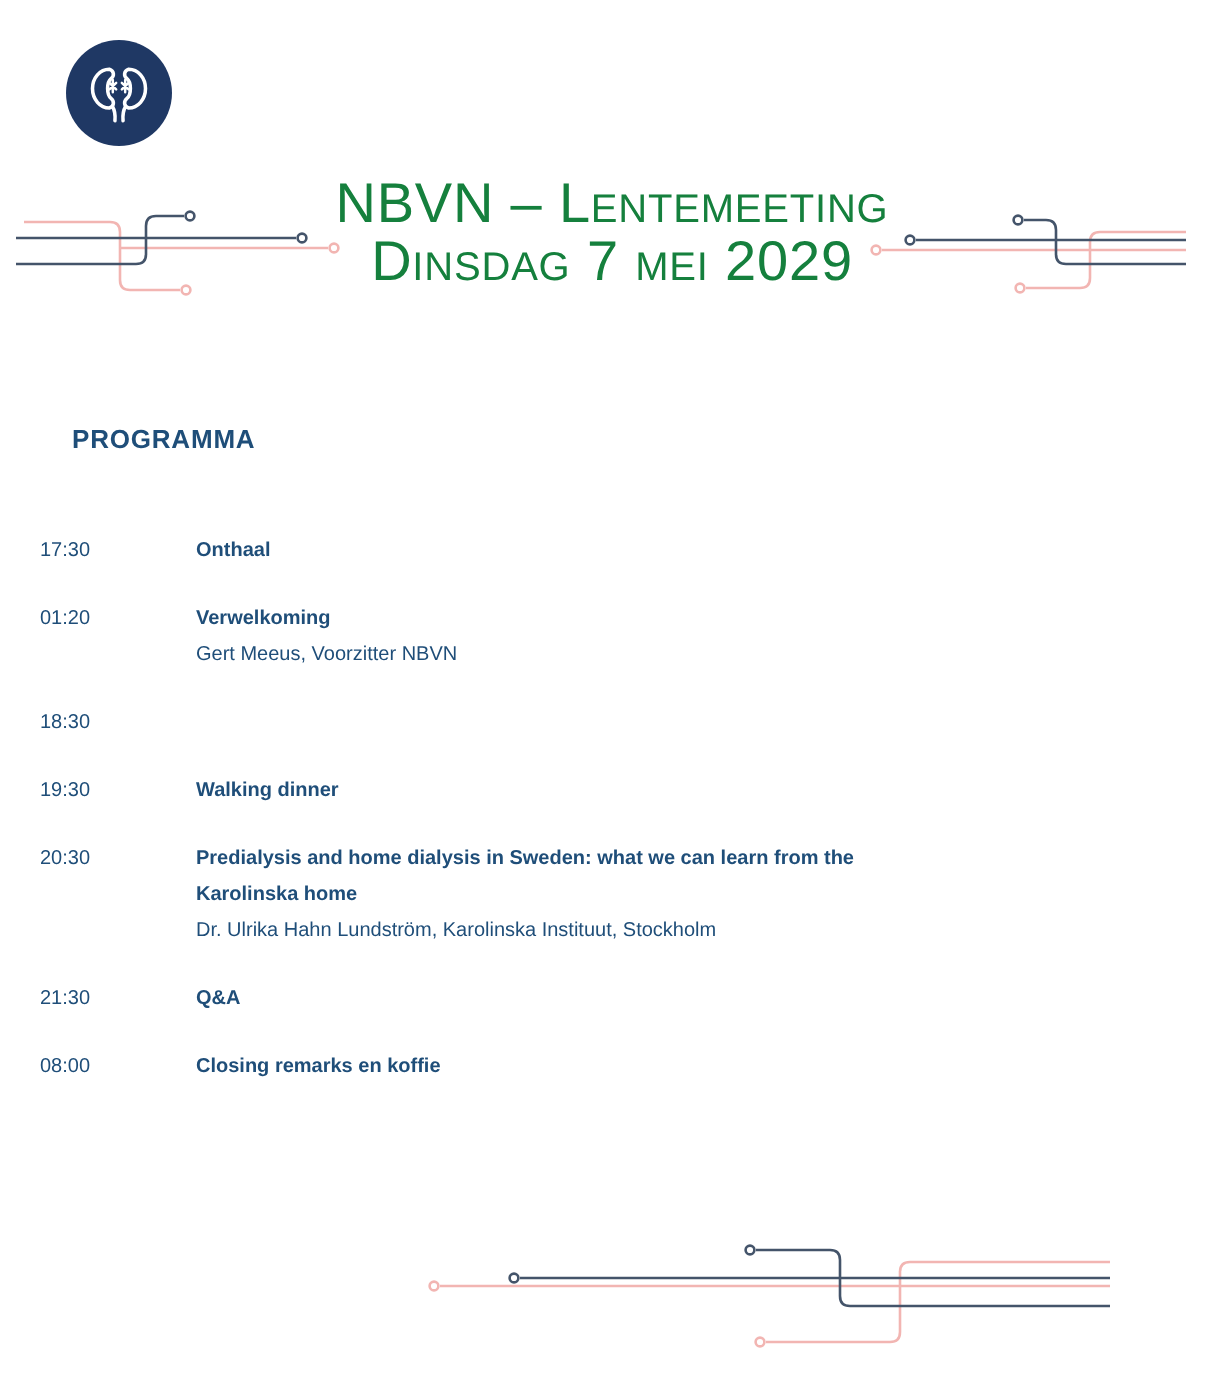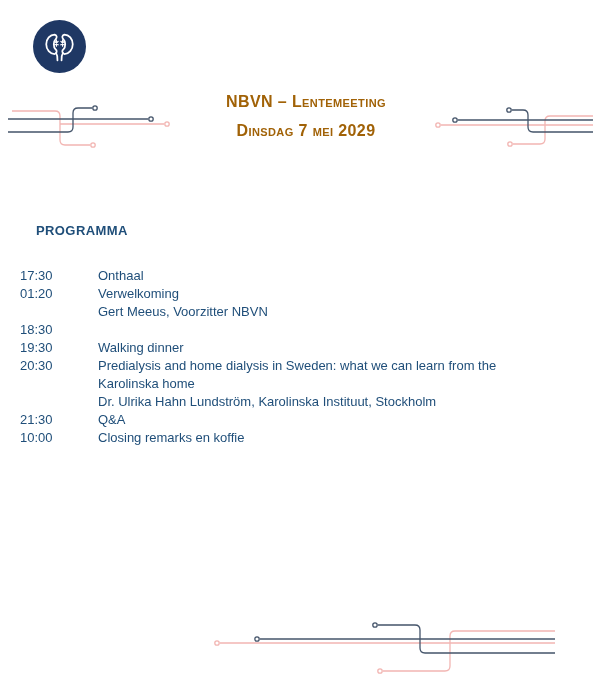--- a/index.html
+++ b/index.html
@@ -17,49 +17,50 @@
     width: 53px; height: 53px;
   }
   .decor { position: absolute; }
   .decor-left  { left: 0;   top: 98px; }
   .decor-right { left: 430px; top: 98px; }
   .decor-bottom{ left: 200px; top: 603px; }
   .title-block {
     position: absolute;
     top: 87px; left: 0; right: 0;
     text-align: center;
-    color: #a16207;
-    font-weight: bold;
+    color: #15803d;
+    font-weight: normal;
     font-variant: small-caps;
-    font-size: 16px;
+    font-size: 28px;
     line-height: 29px;
     letter-spacing: 0.4px;
   }
   .section-heading {
     position: absolute;
-    left: 20px; top: 223px;
+    left: 20px; top: 212px;
     font-size: 13px;
     font-weight: bold;
     letter-spacing: 0.4px;
     color: #1F4E79;
     padding-left: 16px;
   }
   .schedule {
     position: absolute;
     left: 20px; top: 267px;
     width: 578px;
     display: flex;
     flex-direction: column;
-    font-size: 13px;
+    gap: 16px;
+    font-size: 10px;
     line-height: 18px;
   }
   .row { display: flex; }
   .row .time { width: 78px; flex: none; }
   .row .content { width: 500px; }
-  .line.bold { font-weight: normal; }
+  .line.bold { font-weight: bold; }
 </style>
 </head>
 <body>
 
 <div class="logo">
   <svg width="53" height="53" viewBox="0 0 60 60">
     <circle cx="30" cy="30" r="30" fill="#1F3864"></circle>
     <g fill="none" stroke="#ffffff" stroke-width="2" stroke-linecap="round" stroke-linejoin="round">
       <g id="kidney">
         <path d="M35.5,16.5 a9.5,11 0 1 1 0,22 c-2.8,-0.9 -3,-3.8 -1,-5.4 c2.6,-2.1 2.6,-9.1 0,-11.2 c-2,-1.6 -1.8,-4.5 1,-5.4 z"></path>
@@ -154,21 +155,21 @@
   </div>
 
   <div class="row">
     <div class="time">21:30</div>
     <div class="content">
       <div class="line bold">Q&amp;A</div>
     </div>
   </div>
 
   <div class="row">
-    <div class="time">10:00</div>
+    <div class="time">08:00</div>
     <div class="content">
       <div class="line bold">Closing remarks en koffie</div>
     </div>
   </div>
 
 </div>
 
 <div class="decor decor-bottom">
   <svg width="355" height="92" viewBox="0 0 355 92">
     <g fill="none" stroke-width="1.3">

